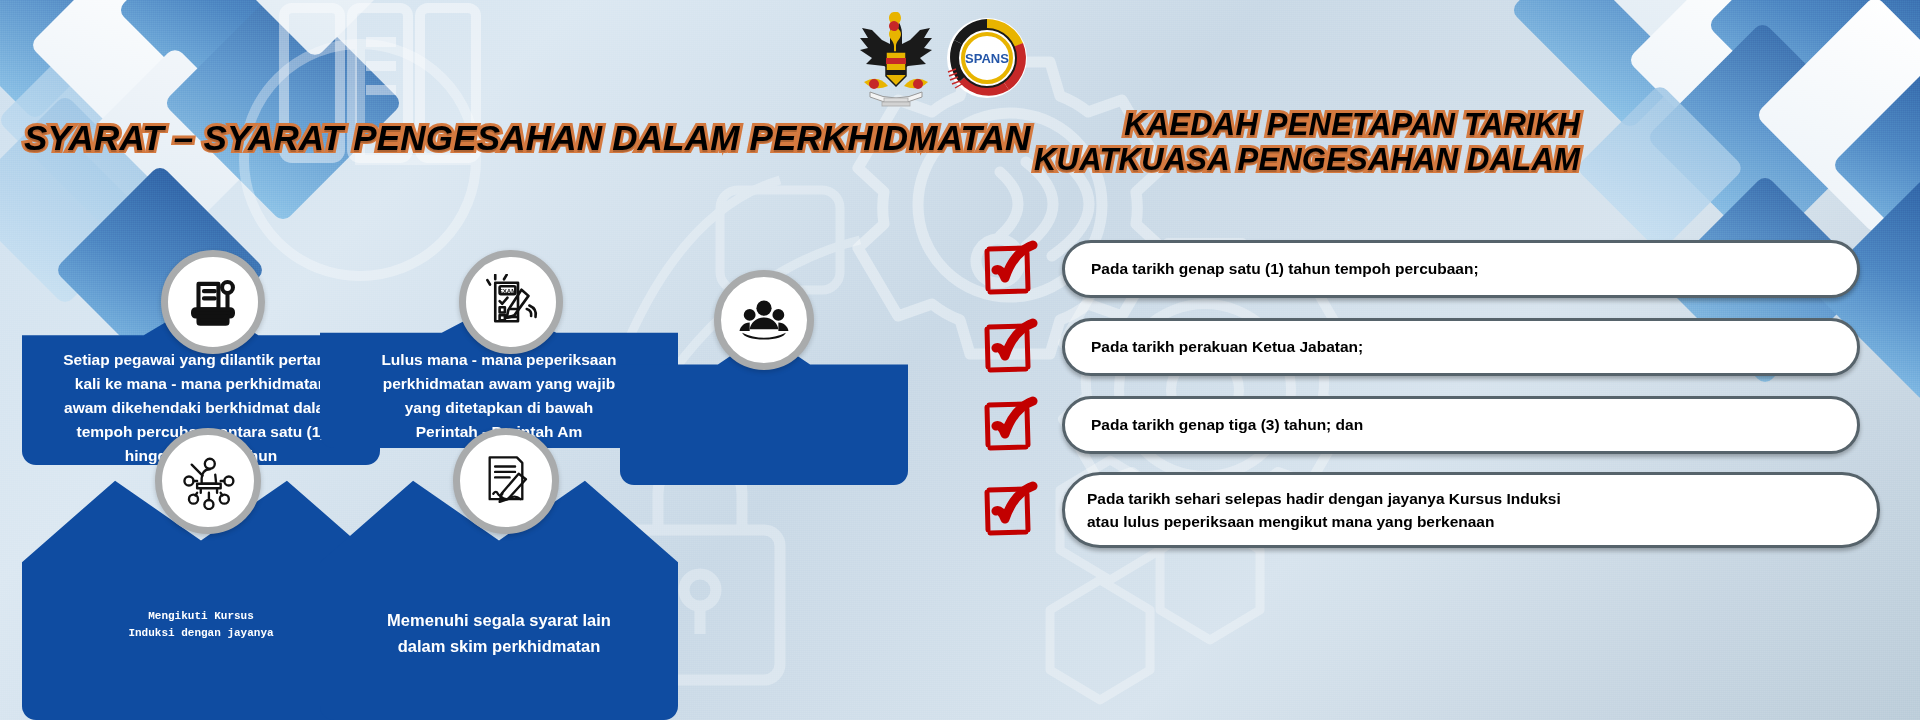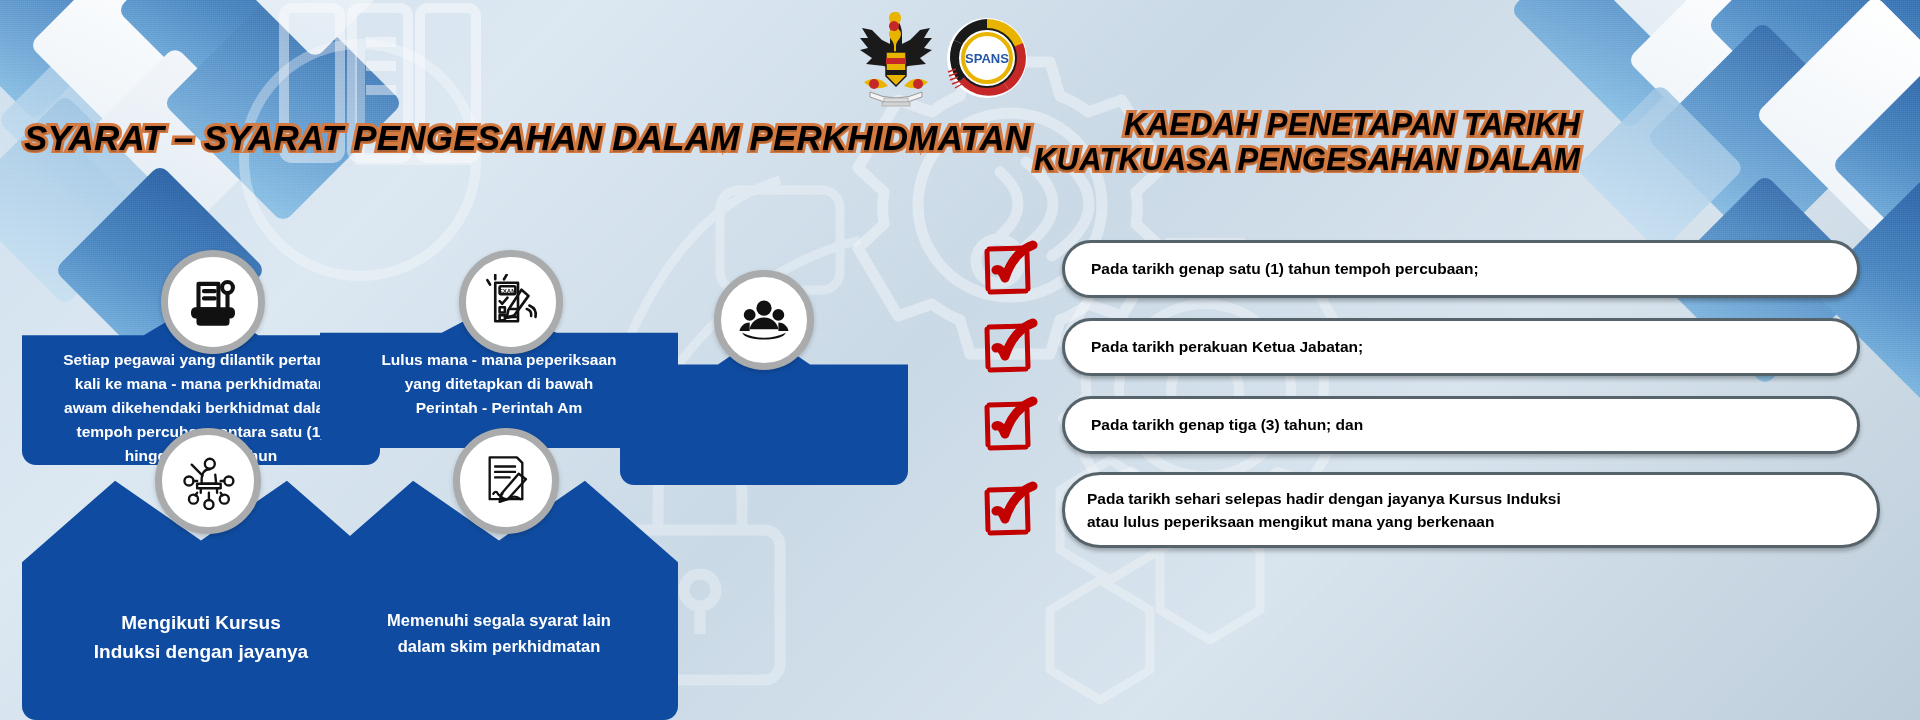--- a/index.html
+++ b/index.html
@@ -301,20 +301,21 @@
         <rect x="19" y="47" width="6" height="6"></rect>
         <path d="M30 40 h8 M30 49 h8"></path>
         <path d="M44 18 l8 7 l-16 22 l-9 3 l2 -9 z" fill="none"></path>
         <path d="M27 50 l5 -1"></path>
         <path d="M8 12 l-3 -5 M14 6 l0 -5 M24 6 l3 -5"></path>
         <path d="M50 40 q6 2 5 8 M53 36 q9 4 7 13"></path>
       </svg>
     </div>
     <div class="txt" style="top:98px;">
       <div>Lulus mana - mana peperiksaan</div>
+      <div>perkhidmatan awam yang wajib</div>
       <div>yang ditetapkan di bawah</div>
       <div>Perintah - Perintah Am</div>
     </div>
   </div>
 
   <div class="card" style="left:620px; top:285px; width:288px; height:200px;">
     <div class="plate top-shape" style="top:60px; height:140px;"></div>
     <div class="circle" style="left:94px; top:-15px; width:100px; height:100px;">
       <svg width="54" height="54" viewBox="0 0 64 64" fill="#111">
         <circle cx="32" cy="18" r="9"></circle>
@@ -338,21 +339,21 @@
         <path d="M20 35 h26 v5 h-26 z"></path>
         <path d="M24 40 v5 M42 40 v5"></path>
         <circle cx="11" cy="32" r="5"></circle>
         <circle cx="55" cy="32" r="5"></circle>
         <circle cx="16" cy="52" r="5"></circle>
         <circle cx="50" cy="52" r="5"></circle>
         <circle cx="33" cy="58" r="5"></circle>
         <path d="M16 32 h4 M50 32 h-4 M20 45 l-2 3 M46 45 l2 3 M33 45 v8"></path>
       </svg>
     </div>
-    <div class="txt" style="top:160px; font-size:19px;">
+    <div class="txt" style="top:160px; font-size:11px;font-family:Liberation Mono, monospace;">
       <div>Mengikuti Kursus</div>
       <div>Induksi dengan jayanya</div>
     </div>
   </div>
 
   <div class="card" style="left:320px; top:448px; width:358px; height:272px;">
     <div class="plate wing-shape" style="top:0; height:272px;"></div>
     <div class="circle" style="left:133px; top:-20px; width:106px; height:106px;">
       <svg width="58" height="58" viewBox="0 0 64 64" fill="none" stroke="#111" stroke-width="2.6" stroke-linecap="round" stroke-linejoin="round">
         <path d="M14 6 h30 l6 6 v40 h-36 z"></path>

